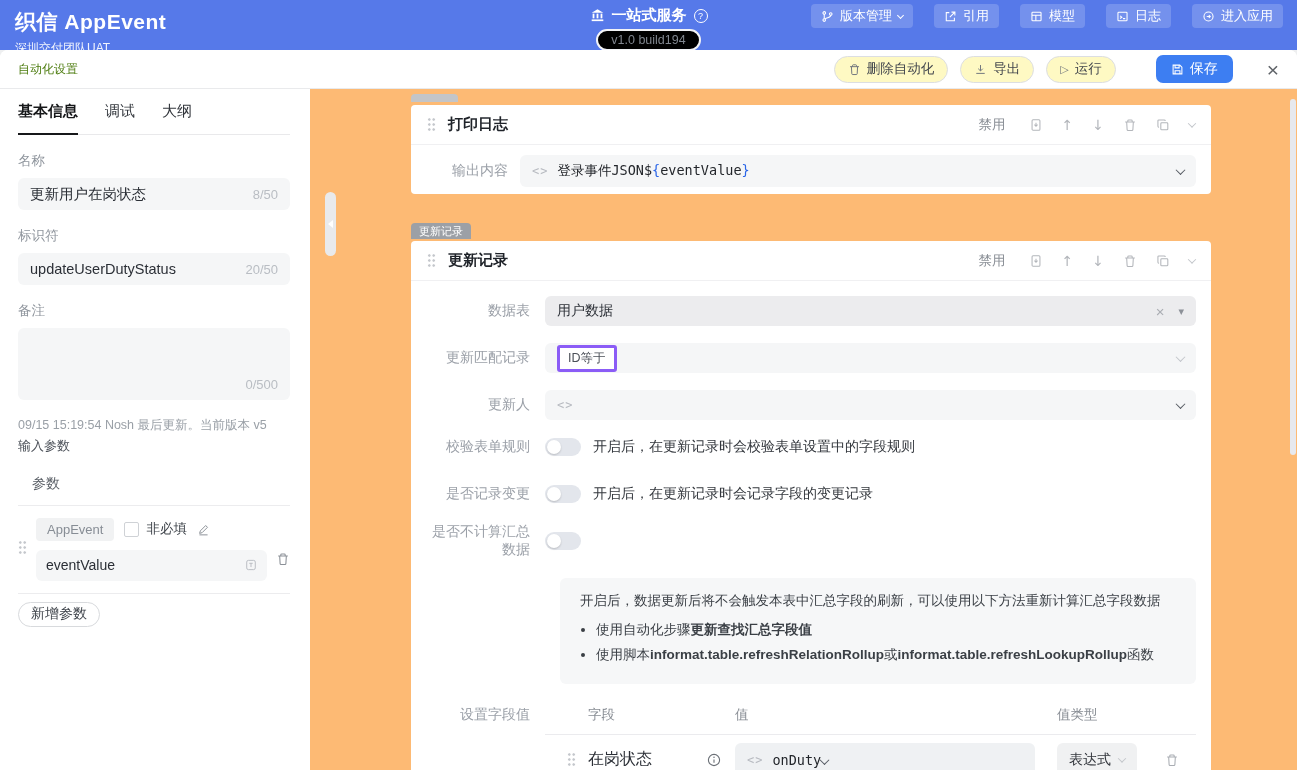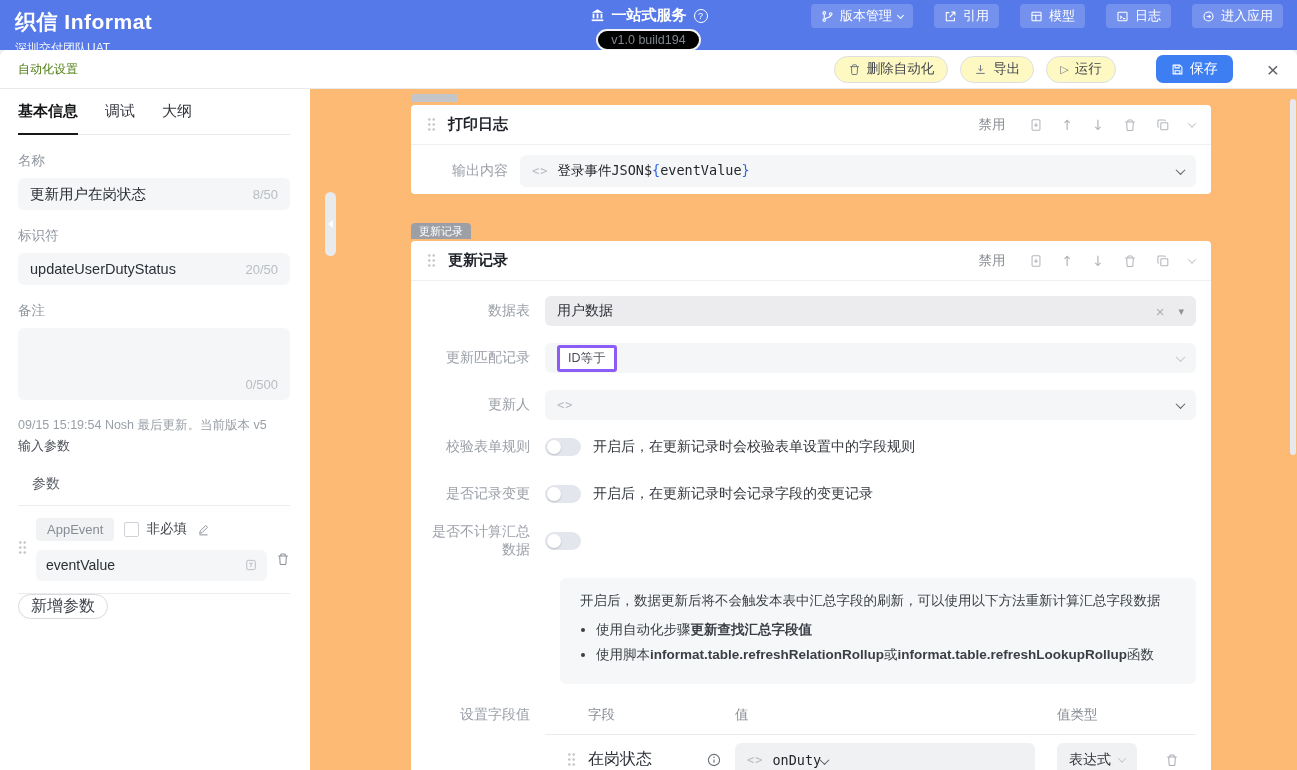--- a/index.html
+++ b/index.html
@@ -53,21 +53,21 @@
   .param-row1 { display:flex; align-items:center; gap:10px; }
   .type-tag { background:#f1f2f3; border-radius:4px; padding:4px 11px; font-size:13px; color:#878d95; }
   .chk { width:15px; height:15px; border:1px solid #cfd2d6; border-radius:2px; background:#fff; flex:none; cursor:pointer; }
   .opt-label { font-size:13.5px; color:#3f444b; margin-left:-3px; }
   .pencil { color:#8b9097; cursor:pointer; display:flex; }
   .param-row2 { display:flex; align-items:flex-start; margin-top:9px; }
   .p-input { width:236px; height:31px; background:#f5f6f7; border-radius:6px; display:flex; align-items:center; padding:0 10px; }
   .p-input .val { font-size:14px; color:#2b2f36; }
   .p-type-ic { margin-left:auto; color:#b7bac0; display:flex; }
   .p-trash { margin-left:9px; margin-top:2px; color:#8b9097; cursor:pointer; }
-  .btn-add { display:inline-flex; align-items:center; height:25px; padding:0 12px; border:1px solid #d8dadd; border-radius:13px; font-size:16px; color:#3f444b; background:#fff; cursor:pointer; }
+  .btn-add { display:inline-flex; align-items:center; height:25px; padding:0 12px; border:1px solid #d8dadd; border-radius:13px; font-size:14px; color:#3f444b; margin-top:8px; background:#fff; cursor:pointer; }
   .collapse-handle { position:absolute; right:-26px; top:103px; width:11px; height:64px; background:#e9eaec; border-radius:6px; display:flex; align-items:center; justify-content:center; cursor:pointer; z-index:3; }
   .collapse-handle .tri { width:0; height:0; border-top:4px solid transparent; border-bottom:4px solid transparent; border-right:5px solid #fff; }
 
   
   .content { flex:1; background:#fdba74; position:relative; overflow:hidden; }
   .canvas { margin-left:101px; width:800px; }
   .step-tag { display:inline-block; background:#9ca0a6; color:#fff; font-size:11px; line-height:14px; padding:1px 8px; border-radius:4px 4px 0 0; }
   .step-tag.clipped { height:8px; width:47px; padding:0; border-radius:4px 4px 0 0; background:#c3c5c8; margin-top:1px; }
   .card { background:#fff; border-radius:4px; }
   .card-header { height:40px; display:flex; align-items:center; padding:0 16px; border-bottom:1px solid #f0f0f2; }
@@ -125,21 +125,21 @@
   .sf-trash { margin-left:26px; color:#a9adb3; cursor:pointer; display:flex; }
 
   .scroll-thumb { position:absolute; right:1px; top:10px; width:6px; height:356px; background:#e7e9ee; border-radius:3px; }
   .gap28 { height:28px; }
 </style>
 </head>
 <body>
 
 <div class="topbar">
   <div class="logo-wrap">
-    <div class="logo">织信 Informat</div>
+    <div class="logo">织信 AppEvent</div>
     <div class="logo-sub">深圳交付团队UAT</div>
   </div>
   <div class="tb-center">
     <div class="tb-title-row">
       <span style="display:flex;">
         <svg width="15" height="15" viewBox="0 0 16 16" fill="#fff">
             <path d="M8 1.2 14.2 5H1.8z"></path>
             <rect x="2.8" y="6" width="1.9" height="5"></rect>
             <rect x="7.05" y="6" width="1.9" height="5"></rect>
             <rect x="11.3" y="6" width="1.9" height="5"></rect>

